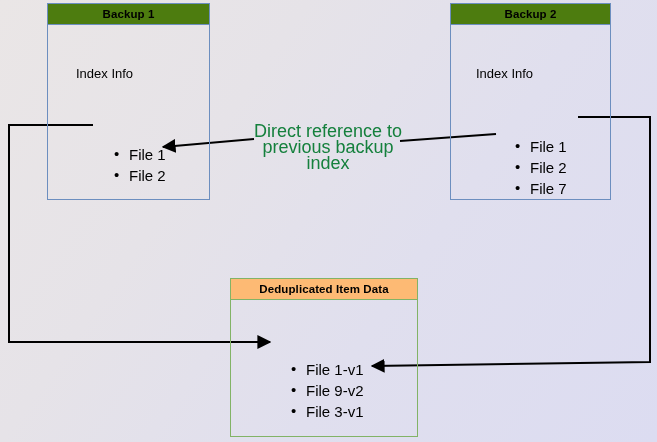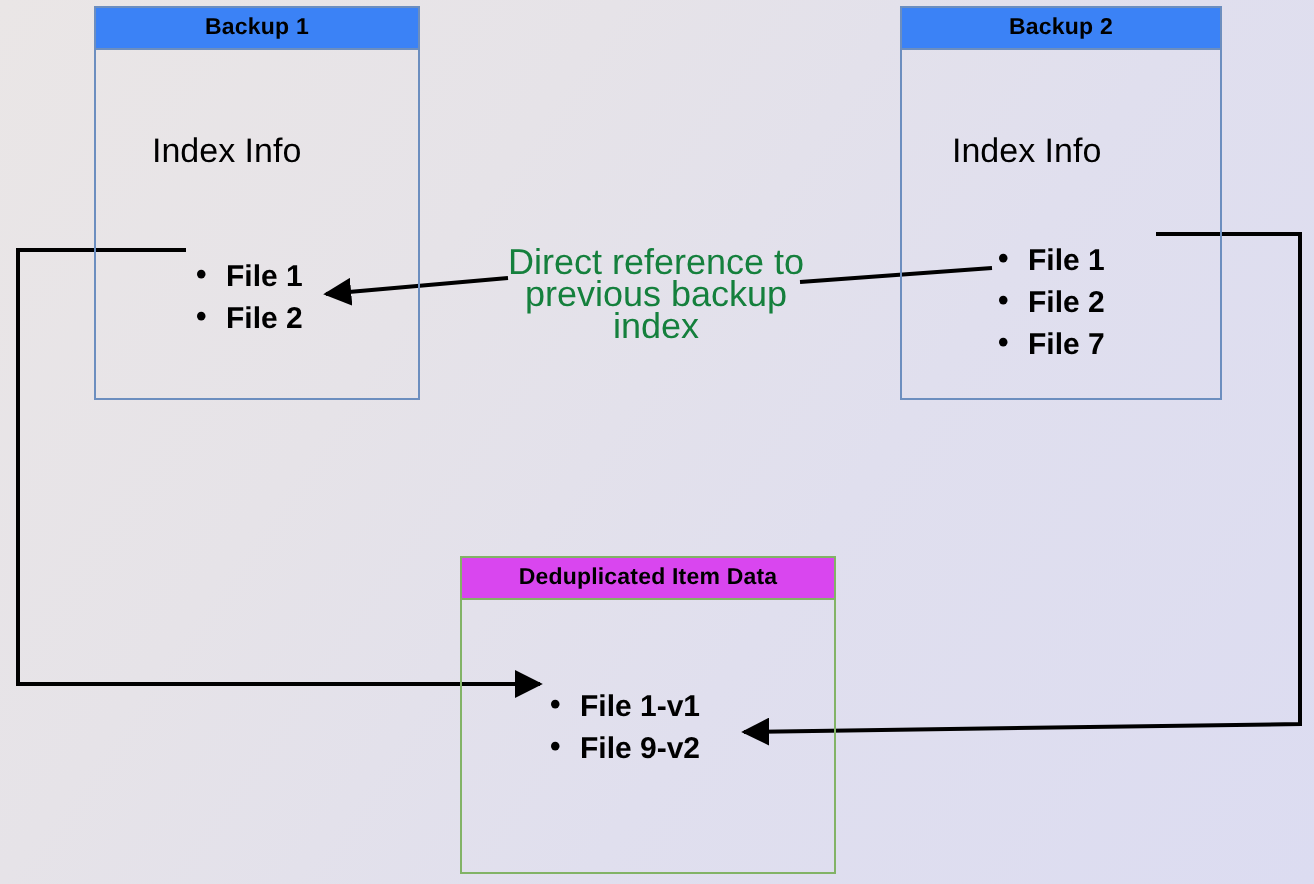--- a/index.html
+++ b/index.html
@@ -33,47 +33,46 @@
     background: transparent;
   }
   .node .hdr {
     box-sizing: border-box;
     height: 21px;
     line-height: 20px;
     text-align: center;
     font-size: 11.5px;
     font-weight: bold;
     color: #000;
-    background: #3b82f6;
+    background: #4d7c0f;
     border-bottom: 1px solid #6c8ebf;
     letter-spacing: .1px;
   }
   .node.green {
     border-color: #82b366;
   }
   .node.green .hdr {
-    background: #d946ef;
+    background: #fdba74;
     border-bottom-color: #82b366;
   }
   .node .body {
     position: relative;
     height: calc(100% - 21px);
   }
   .caption {
     position: absolute;
-    font-size: 17px;
+    font-size: 13px;
     color: #000;
     white-space: nowrap;
   }
   .blist {
     position: absolute;
-    margin: 0;
+    margin: 16px;
     padding: 0;
     list-style: none;
-    font-weight: bold;
   }
   .blist li {
     position: relative;
     font-size: 15px;
     line-height: 21px;
     color: #000;
     padding-left: 15px;
     white-space: nowrap;
   }
   .blist li::before {
@@ -136,20 +135,21 @@
       </ul>
     </div>
   </div>
 
   <div class="node green" style="left:230px; top:278px; width:188px; height:159px;">
     <div class="hdr">Deduplicated Item Data</div>
     <div class="body">
       <ul class="blist" style="left:44px; top:43px;text-align:right;">
         <li>File 1-v1</li>
         <li>File 9-v2</li>
+        <li>File 3-v1</li>
       </ul>
     </div>
   </div>
 
   <div class="edgelabel" style="left:248px; top:123px; width:160px;">Direct reference to
 previous backup index</div>
 
 </div>
 
 </body></html>

